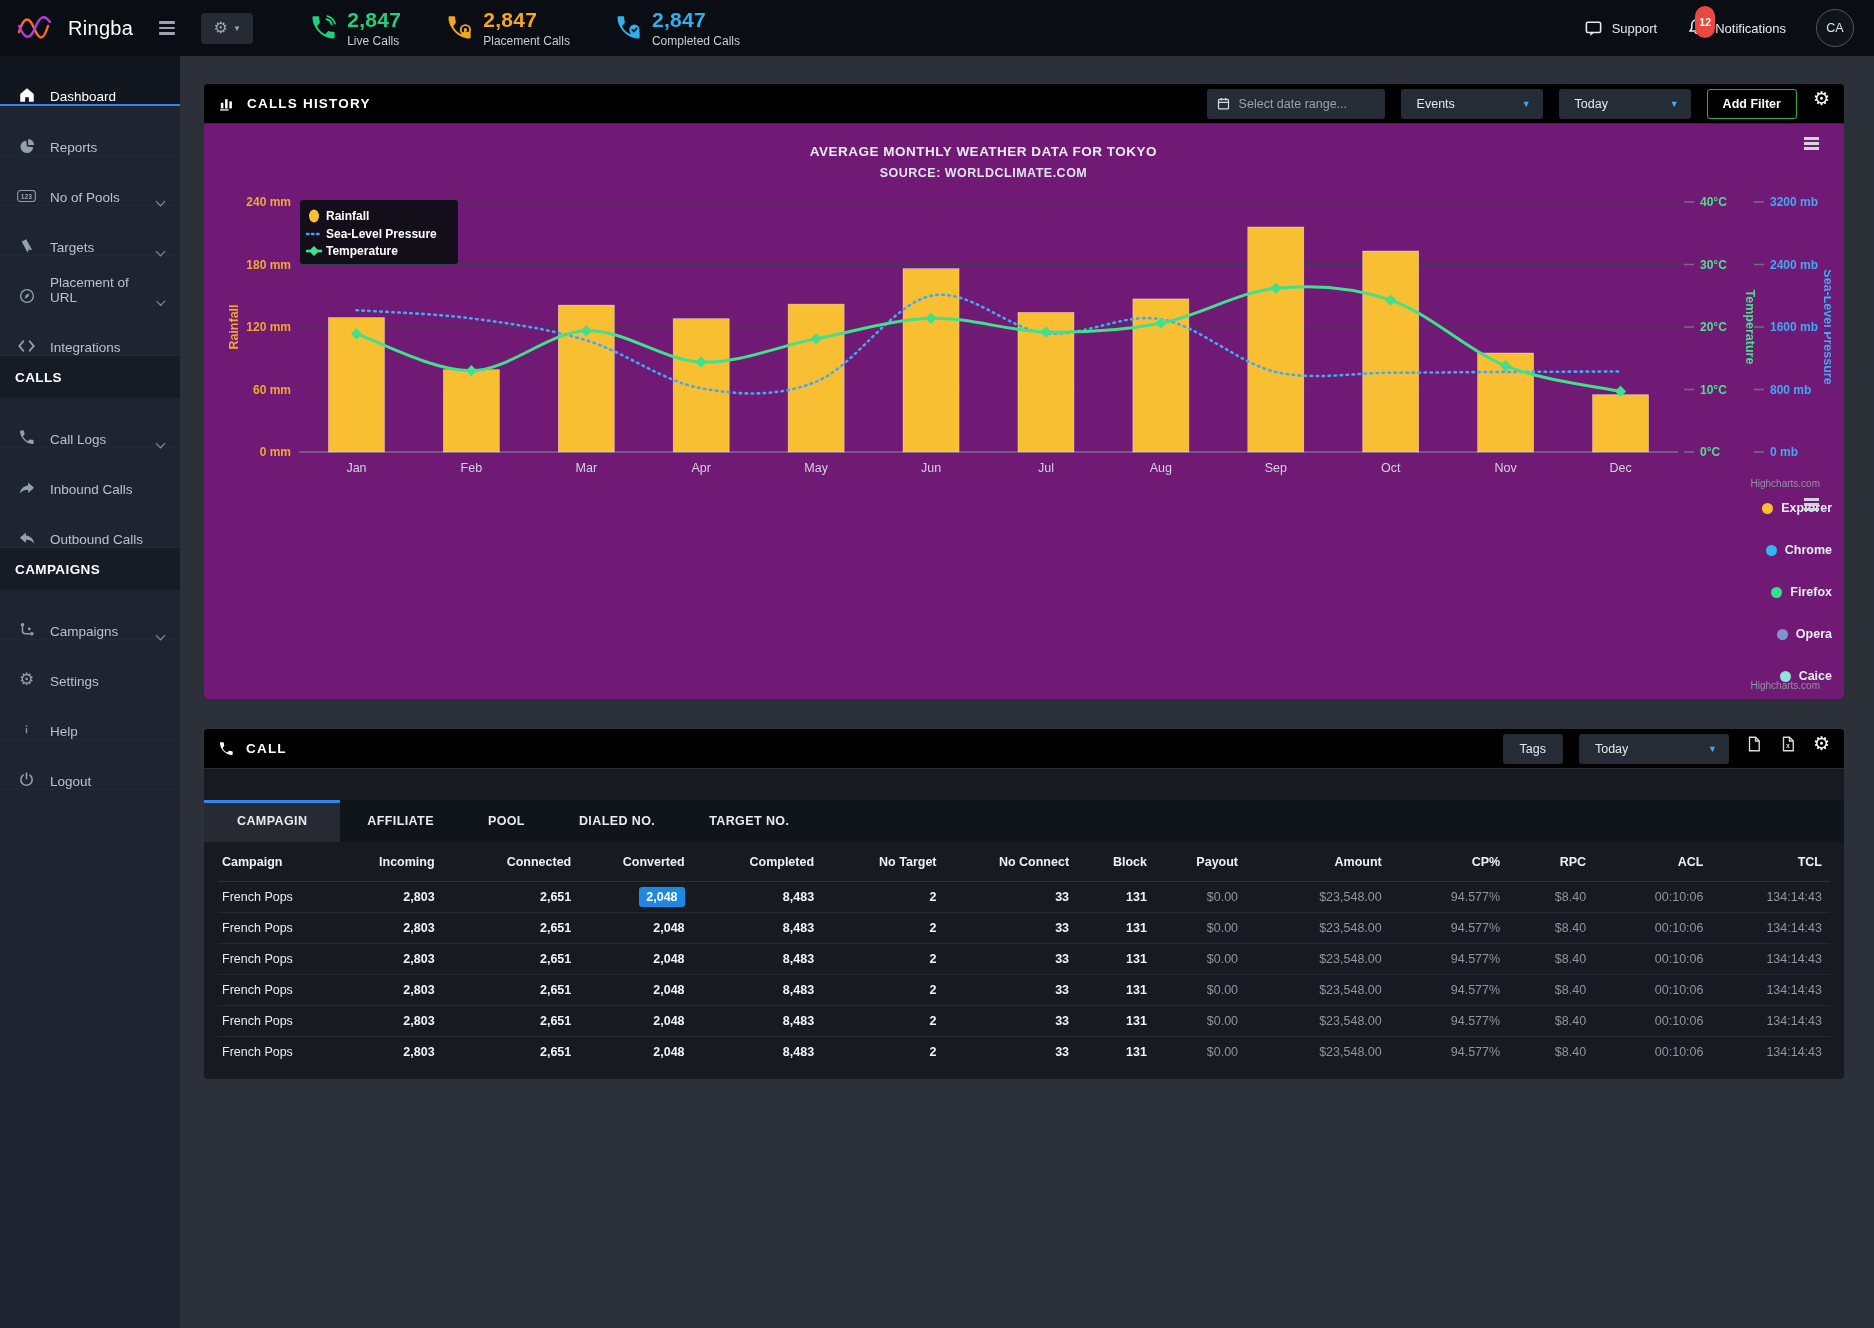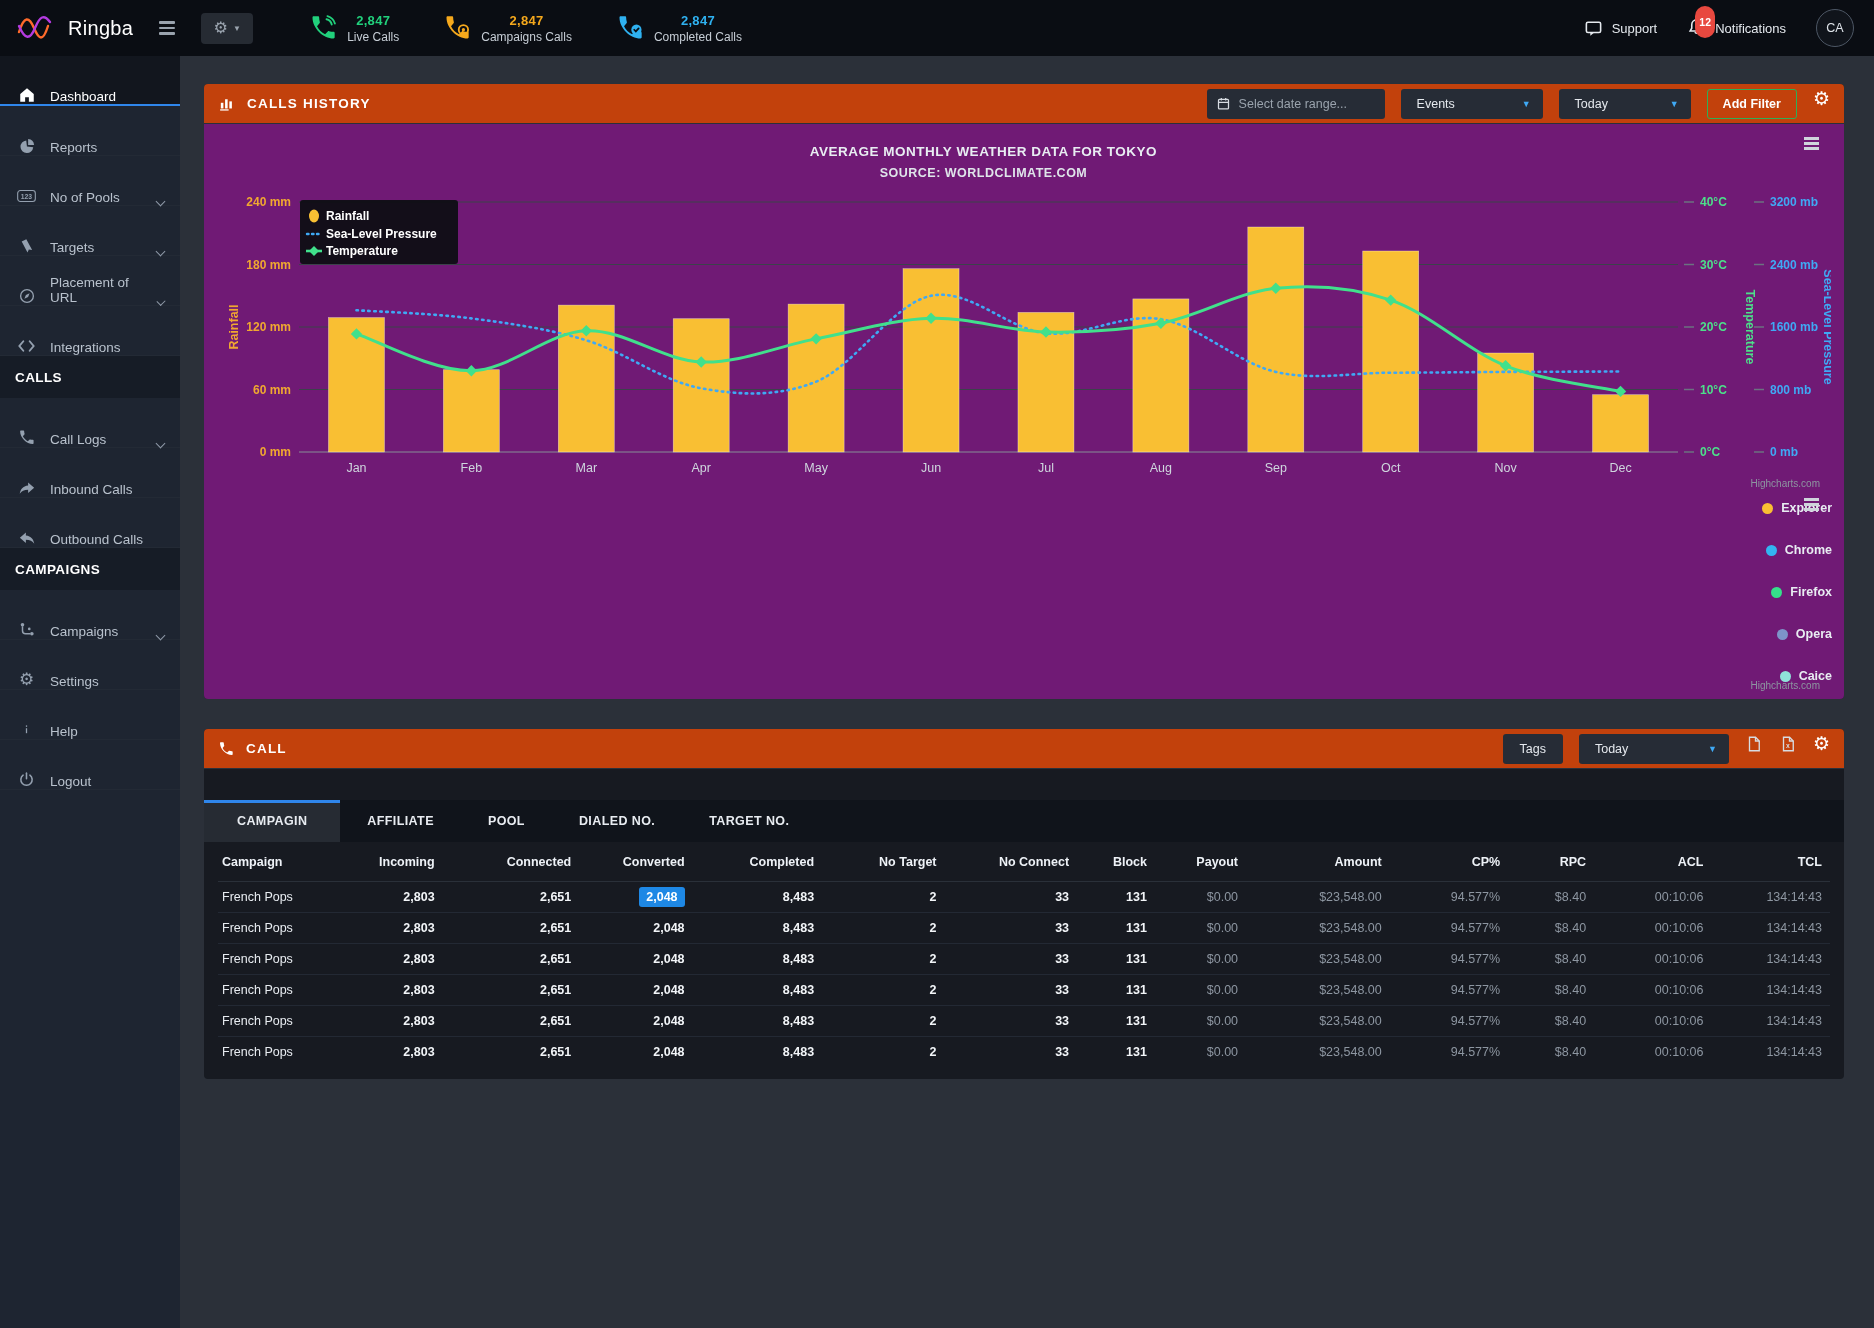--- a/index.html
+++ b/index.html
@@ -12,21 +12,21 @@
   .brand { display:flex; align-items:center; gap:8px; }
   .brand-name { font-size:20px; font-weight:400; color:#fff; letter-spacing:.3px; }
   .top-burger { margin-left:26px; display:flex; flex-direction:column; gap:3px; cursor:pointer; }
   .top-burger i { display:block; width:16px; height:2.4px; background:#9aa3ae; border-radius:1px; }
   .gear-btn { margin-left:26px; background:#262b33; border-radius:4px; height:31px; width:52px;
     display:flex; align-items:center; justify-content:center; gap:5px; color:#9aa3ae; cursor:pointer; }
   .gear-btn .gg { font-size:16px; line-height:1; }
   .caret { font-size:8px; color:#9aa3ae; }
   .stats { display:flex; align-items:center; gap:44px; margin-left:56px; }
   .stat { display:flex; align-items:center; gap:10px; }
-  .stat .num { font-size:13px; font-weight:700; letter-spacing:.3px;text-align:center; }
+  .stat .num { font-size:21px; font-weight:700; letter-spacing:.3px; }
   .stat .lbl { font-size:12px; color:#c7ced6; margin-top:2px; }
   .top-right { margin-left:auto; display:flex; align-items:center; gap:30px; }
   .top-link { display:flex; align-items:center; gap:9px; font-size:13px; color:#e5e9ee; cursor:pointer; }
   .bell-wrap { position:relative; }
   .badge { position:absolute; top:-11px; right:-9px; background:#e8483f; color:#fff; font-size:10.5px;
     font-weight:700; min-width:20px; height:31px; border-radius:10px; display:flex; align-items:center; justify-content:center; padding:16px 4px; }
   .avatar { width:38px; height:38px; border-radius:50%; border:1px solid #4d5765; background:#10141b;
     display:flex; align-items:center; justify-content:center; font-size:12.5px; color:#dfe4ea; cursor:pointer; }
 
   
@@ -45,21 +45,21 @@
   .main { flex:1; display:flex; flex-direction:column; min-width:0; background:#2b3039; }
   .page-head { flex:0 0 78px; background:#2f343d; border-bottom:1px solid #3c424c; position:relative; }
   .ph-row { display:flex; align-items:center; gap:23px; padding:17px 0 0 22px; }
   .back-arrow { color:#d7dce2; cursor:pointer; display:flex; }
   .page-title { font-size:19px; font-weight:700; color:#fff; letter-spacing:.2px; }
   .ph-sub { position:absolute; left:12px; top:51px; font-size:11.5px; color:#a7b0bb; }
   .content { flex:1; padding:28px 30px 16px 24px; }
 
   
   .panel { background:#171a21; border-radius:4px; }
-  .panel-head { height:40px; background:#c2410c; border-radius:4px 4px 0 0; display:flex; align-items:center;
+  .panel-head { height:40px; background:#000000; border-radius:4px 4px 0 0; display:flex; align-items:center;
     padding:0 14px; gap:12px; border-bottom:1px solid #2a303a; }
   .panel-title { font-size:13.5px; font-weight:700; color:#fff; letter-spacing:1.2px; }
   .ph-icon { color:#fff; display:flex; }
   .head-tools { margin-left:auto; display:flex; gap:16px; }
   .date-input { width:178px; height:30px; background:#262c36; border:none; border-radius:3px; color:#c6cdd5;
     font-size:12.5px; padding:0 10px 0 32px; font-family:inherit; }
   .date-input::placeholder { color:#9aa3ad; }
   .date-wrap { position:relative; display:flex; align-items:center; }
   .date-wrap .cal { position:absolute; left:9px; color:#d7dce2; display:flex; }
   .drop { height:30px; background:#262c36; border-radius:3px; display:flex; align-items:center;
@@ -140,21 +140,21 @@
         <div class="stat">
           <span style="display:flex">
             <svg width="28" height="28" viewBox="0 0 24 24" fill="#f5a81c">
               <path d="M6.9 10.4c1.5 3 3.9 5.4 6.9 6.9l2.3-2.3c.3-.3.7-.4 1.1-.3 1.2.4 2.5.6 3.8.6.6 0 1 .4 1 1v3.7c0 .6-.4 1-1 1C11.9 21 3 12.1 3 3c0-.6.4-1 1-1h3.7c.6 0 1 .4 1 1 0 1.3.2 2.6.6 3.8.1.4 0 .8-.3 1.1l-2.1 2.5z"></path>
               <circle cx="17.5" cy="13.5" r="4" fill="none" stroke="#f5a81c" stroke-width="1.6"></circle>
               <circle cx="17.5" cy="13.5" r="1.4"></circle>
             </svg>
           </span>
           <span>
             <div class="num" style="color:#f5a81c">2,847</div>
-            <div class="lbl">Campaigns Calls</div>
+            <div class="lbl">Placement Calls</div>
           </span>
         </div>
         <div class="stat">
           <span style="display:flex">
             <svg width="28" height="28" viewBox="0 0 24 24" fill="#2fb1f0">
               <path d="M6.9 10.4c1.5 3 3.9 5.4 6.9 6.9l2.3-2.3c.3-.3.7-.4 1.1-.3 1.2.4 2.5.6 3.8.6.6 0 1 .4 1 1v3.7c0 .6-.4 1-1 1C11.9 21 3 12.1 3 3c0-.6.4-1 1-1h3.7c.6 0 1 .4 1 1 0 1.3.2 2.6.6 3.8.1.4 0 .8-.3 1.1l-2.1 2.5z"></path>
               <circle cx="17.5" cy="13.5" r="4.4"></circle>
               <path d="M15.6 13.5l1.4 1.4 2.4-2.6" fill="none" stroke="#0a0d13" stroke-width="1.5" stroke-linecap="round"></path>
             </svg>
           </span>

